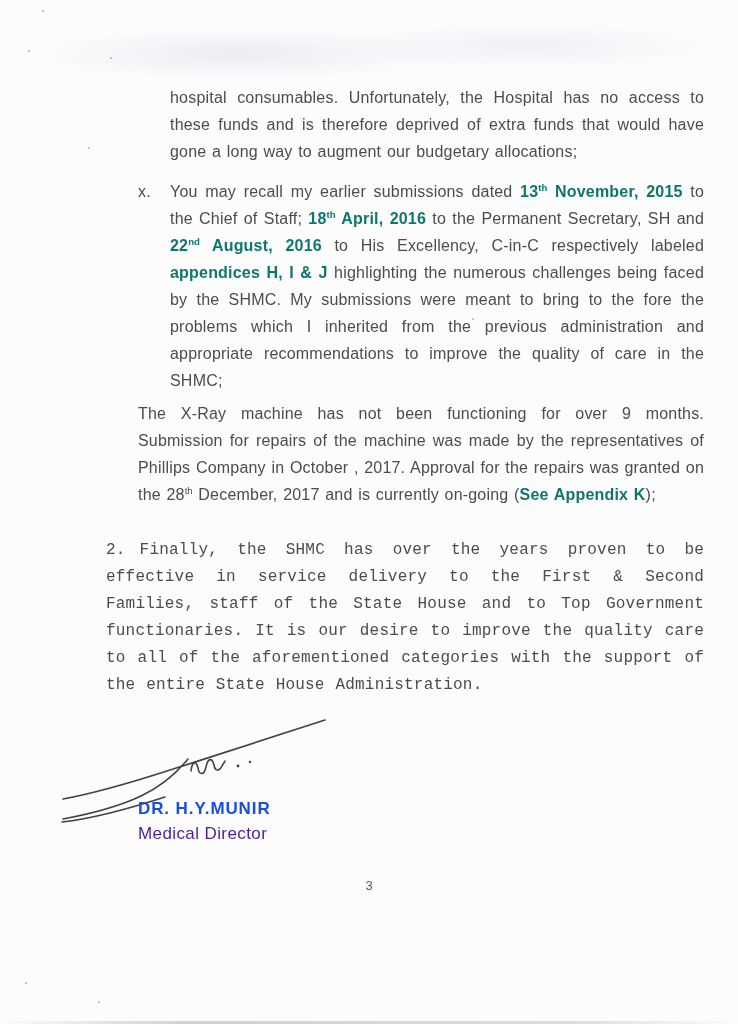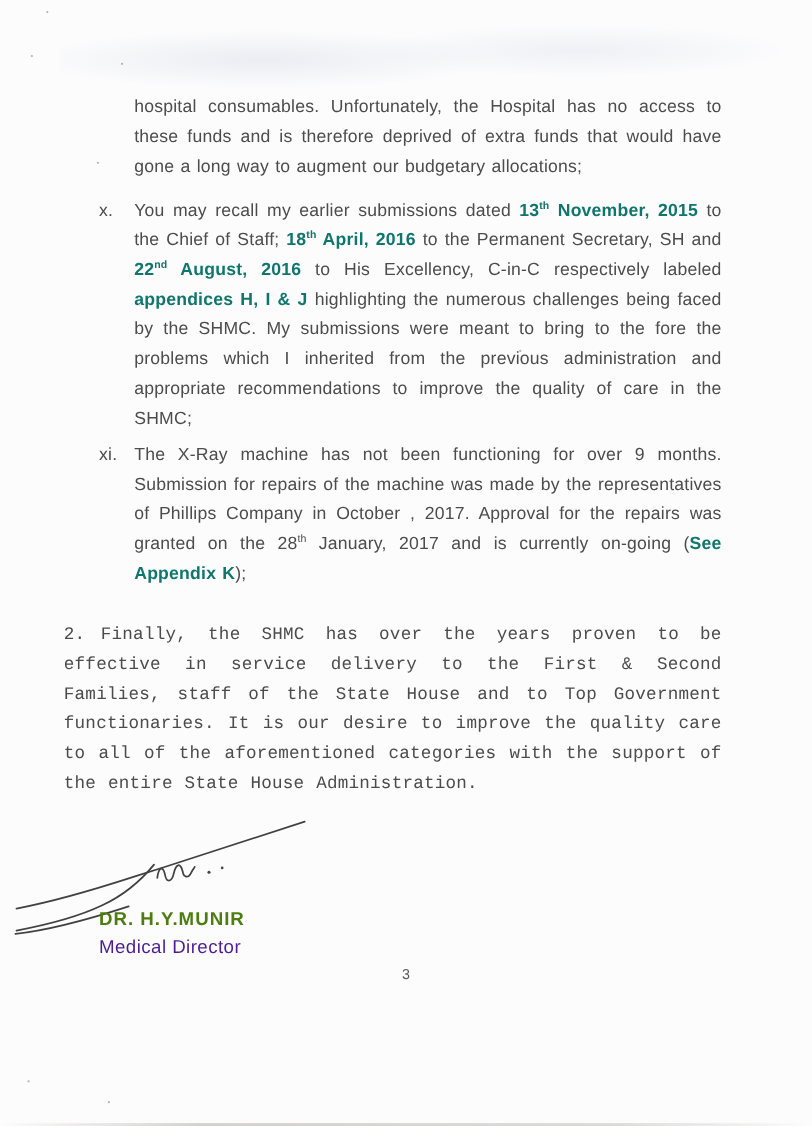--- a/index.html
+++ b/index.html
@@ -2,40 +2,40 @@
 <html><head>
 <meta charset="utf-8">
 <style>
   html,body{margin:0;padding:0;}
   body{
     width:738px;height:1024px;position:relative;overflow:hidden;
     background:#fcfcfd;
     font-family:"Liberation Sans","DejaVu Sans",sans-serif;
     color:#4c4c4c;
   }
-  .content{position:relative;padding:84px 0 0 58px;width:598px;}
+  .content{position:relative;padding:84px 0 0 58px;width:598px;margin-left:48px;}
   p{margin:0;}
   .body-text{font-size:16px;line-height:27px;letter-spacing:0.2px;word-spacing:1px;}
   .justify{text-align:justify;}
   .intro{margin-left:64px;width:534px;margin-bottom:13px;}
   .list-row{display:flex;margin-left:32px;width:566px;}
   .list-row .marker{width:32px;flex:0 0 32px;}
   .list-row .item-text{flex:1;}
   .row-x{margin-bottom:6px;}
   .row-xi{margin-bottom:29px;}
   .para-2{width:598px;margin-bottom:10px;font-family:Liberation Mono, monospace;}
   .para-3{width:598px;}
   .gap-sm{display:inline-block;width:14px;}
   .gap-lg{display:inline-block;width:46px;}
   .b{font-weight:700;color:#0f766e;}
   sup{font-size:0.6em;line-height:0;vertical-align:super;letter-spacing:0;}
   .signature-area{position:relative;height:152px;margin-top:4px;}
   .sig-svg{position:absolute;left:-46px;top:0;}
   .name-block{position:absolute;left:32px;top:90px;}
-  .sig-name{font-size:17px;font-weight:700;letter-spacing:0.9px;color:#4d7c0f;}
+  .sig-name{font-size:17px;font-weight:700;letter-spacing:0.9px;color:#1d4ed8;}
   .sig-title{font-size:17px;margin-top:5px;color:#4c1d95;letter-spacing:0.4px;}
   .page-number{position:absolute;left:0;right:0;top:878px;text-align:center;font-size:13px;color:#5b5b5b;}
   .smudge-top{
     position:absolute;left:55px;top:20px;width:655px;height:62px;pointer-events:none;
     background:
       radial-gradient(ellipse 45% 60% at 28% 55%, rgba(206,212,224,0.38), rgba(206,212,224,0) 72%),
       radial-gradient(ellipse 42% 55% at 72% 42%, rgba(210,216,228,0.32), rgba(210,216,228,0) 70%);
   }
   .bottom-edge{
     position:absolute;left:0;bottom:0;width:100%;height:3px;pointer-events:none;
@@ -58,22 +58,21 @@
 <div class="content">
 
   <p class="body-text justify intro"><span>hospital consumables. Unfortunately, the Hospital has no access to these funds and is therefore deprived of extra funds that would have gone a long way to augment our budgetary allocations;</span></p>
 
   <div class="list-row row-x">
     <span class="body-text marker">x.</span>
     <p class="body-text justify item-text"><span>You may recall my earlier submissions dated </span><span class="b">13</span><sup class="b">th</sup><span class="b"> November, 2015</span><span> to the Chief of Staff; </span><span class="b">18</span><sup class="b">th</sup><span class="b"> April, 2016</span><span> to the Permanent Secretary, SH and </span><span class="b">22</span><sup class="b">nd</sup><span class="b"> August, 2016</span><span> to His Excellency, C-in-C respectively labeled </span><span class="b">appendices H, I &amp; J</span><span> highlighting the numerous challenges being faced by the SHMC. My submissions were meant to bring to the fore the problems which I inherited from the previous administration and appropriate recommendations to improve the quality of care in the SHMC;</span></p>
   </div>
 
   <div class="list-row row-xi">
-    <span class="body-text marker">xi.</span>
-    <p class="body-text justify item-text"><span>The X-Ray machine has not been functioning for over 9 months. Submission for repairs of the machine was made by the representatives of Phillips Company in October , 2017. Approval for the repairs was granted on the 28</span><sup>th</sup><span> January, 2017 and is currently on-going (</span><span class="b">See Appendix K</span><span>);</span></p>
+    <p class="body-text justify item-text"><span>The X-Ray machine has not been functioning for over 9 months. Submission for repairs of the machine was made by the representatives of Phillips Company in October , 2017. Approval for the repairs was granted on the 28</span><sup>th</sup><span> December, 2017 and is currently on-going (</span><span class="b">See Appendix K</span><span>);</span></p>
   </div>
 
   <p class="body-text justify para-2"><span>2.</span><span class="gap-sm"></span><span><span>Finally, the SHMC has over the years proven to be effective in service delivery to the First &amp; Second Families, staff of the State House and to Top Government functionaries. It is our desire to improve the quality care to all of the aforementioned categories with the support of the entire State House Administration.</span></span></p>
 
 
   <div class="signature-area">
     <svg class="sig-svg" width="285" height="125" viewBox="0 0 285 125">
       <g fill="none" stroke="#424242" stroke-width="1.6" stroke-linecap="round">
         <path d="M265,11 C 236,20 170,42 110,61 C 70,74 30,85 3,90"></path>
         <path d="M128,50 C 115,66 100,78 81,87 C 60,97 35,104 3,110"></path>

